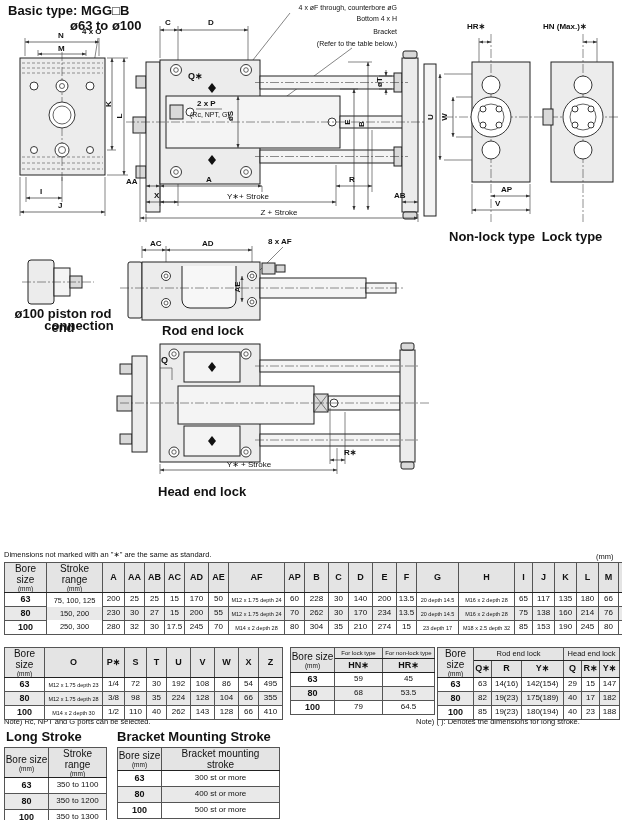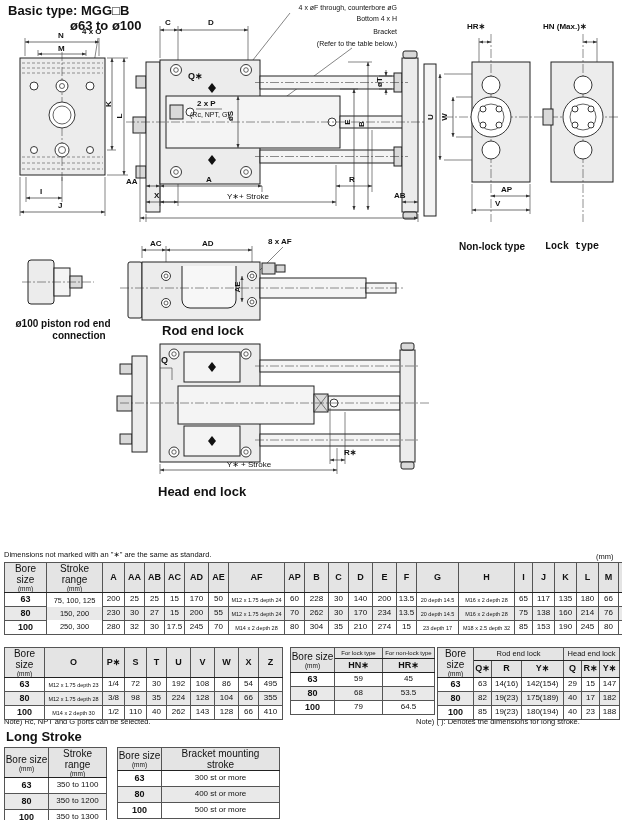--- a/index.html
+++ b/index.html
@@ -7,21 +7,21 @@
         font-family:"Liberation Sans",sans-serif;color:#111;}
   .abs{position:absolute;white-space:nowrap;}
   .t1{font-size:13px;font-weight:bold;}
   .lbl{position:absolute;font-size:8px;font-weight:bold;white-space:nowrap;line-height:1;}
   .lbl9{font-size:9px;}
   .lbln{position:absolute;font-size:7px;font-weight:normal;white-space:nowrap;line-height:1;}
   .rot{transform:rotate(-90deg);}
   .rtxt{text-align:right;}
   .ctr{text-align:center;}
   .cap{position:absolute;font-size:13px;font-weight:bold;white-space:nowrap;}
-  .capsm{position:absolute;font-size:10px;font-weight:bold;line-height:1.1;margin-top:11px;}
+  .capsm{position:absolute;font-size:13px;font-weight:bold;line-height:1.1;}
   .note{position:absolute;font-size:7.5px;white-space:nowrap;}
   svg{position:absolute;left:0;top:0;}
   .fillA{fill:#ececec;stroke:#222;stroke-width:1;}
   .fillB{fill:#f4f4f4;stroke:#222;stroke-width:1;}
   .fillC{fill:#d9d9d9;stroke:#222;stroke-width:1;}
   .dim{stroke:#333;stroke-width:.7;fill:none;}
   .ext{stroke:#333;stroke-width:.6;fill:none;}
   .cl{stroke:#333;stroke-width:.55;stroke-dasharray:9 2 2 2;fill:none;}
   .hatch{stroke:#333;stroke-width:.5;stroke-dasharray:3 2;}
   .c1{fill:#fff;stroke:#222;stroke-width:.9;}
@@ -302,29 +302,30 @@
   <span class="lbl rot" style="left:226px;top:112px;">øS</span>
   <span class="lbl rot" style="left:375px;top:78px;">øT</span>
   <span class="lbl rot" style="left:345px;top:118px;">E</span>
   <span class="lbl rot" style="left:359px;top:120px;">B</span>
   <span class="lbl" style="left:126px;top:178px;">AA</span>
   <span class="lbl" style="left:206px;top:176px;">A</span>
   <span class="lbl" style="left:349px;top:176px;">R</span>
   <span class="lbl" style="left:154px;top:192px;">X</span>
   <span class="lbl ctr" style="left:160px;top:193px;width:176px;font-weight:normal;">Y∗+ Stroke</span>
   <span class="lbl" style="left:394px;top:192px;">AB</span>
+  <span class="lbl ctr" style="left:140px;top:209px;width:278px;font-weight:normal;">Z + Stroke</span>
 
   <span class="lbl" style="left:467px;top:23px;">HR∗</span>
   <span class="lbl" style="left:543px;top:23px;">HN (Max.)∗</span>
   <span class="lbl rot" style="left:428px;top:113px;">U</span>
   <span class="lbl rot" style="left:441px;top:113px;">W</span>
   <span class="lbl" style="left:501px;top:186px;">AP</span>
   <span class="lbl" style="left:495px;top:200px;">V</span>
   <span class="capsm ctr" style="left:438px;top:230px;width:108px;">Non-lock type</span>
-  <span class="capsm ctr" style="left:534px;top:230px;width:76px;font-family:Liberation Mono, monospace;">Lock type</span>
+  <span class="capsm ctr" style="left:534px;top:230px;width:76px;">Lock type</span>
 
   <span class="lbl" style="left:150px;top:240px;">AC</span>
   <span class="lbl" style="left:202px;top:240px;">AD</span>
   <span class="lbl" style="left:268px;top:238px;">8 x AF</span>
   <span class="lbl rot" style="left:232px;top:283px;">AE</span>
   <span class="cap" style="left:162px;top:323px;">Rod end lock</span>
   <span class="capsm ctr" style="left:4px;top:307px;width:118px;">ø100 piston rod end</span>
   <span class="capsm ctr" style="left:20px;top:319px;width:118px;">connection</span>
 
   <span class="lbl lbl9" style="left:161px;top:356px;">Q</span>
@@ -662,20 +663,21 @@
       <td class="bore">80</td>
       <td>350 to 1200</td>
     </tr>
     <tr>
       <td class="bore">100</td>
       <td>350 to 1300</td>
     </tr>
   </tbody>
     </table>
 
+  <span class="cap" style="left:117px;top:729px;">Bracket Mounting Stroke</span>
   <table class="tb1 lt" style="left:117px;top:747px;width:162px;">
     <colgroup>
         <col style="width:44px">
         <col style="width:118px">
       </colgroup>
     <tbody>
         <tr>
       <th style="height:22px;">
             <div class="h1">Bore size</div>
             <div class="sub">(mm)</div>

